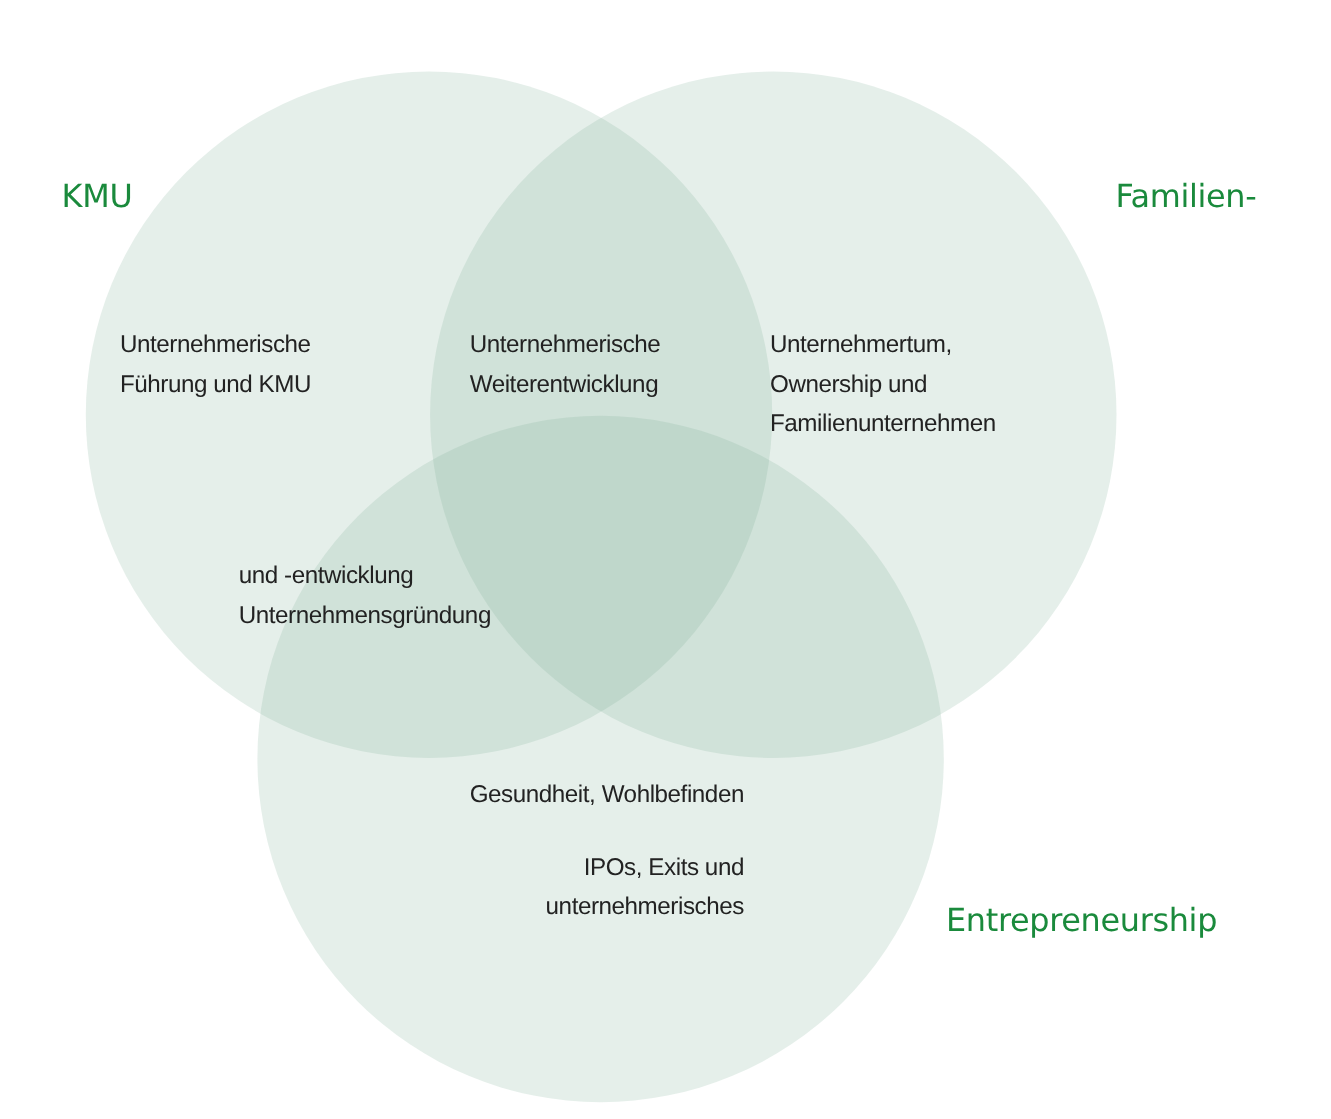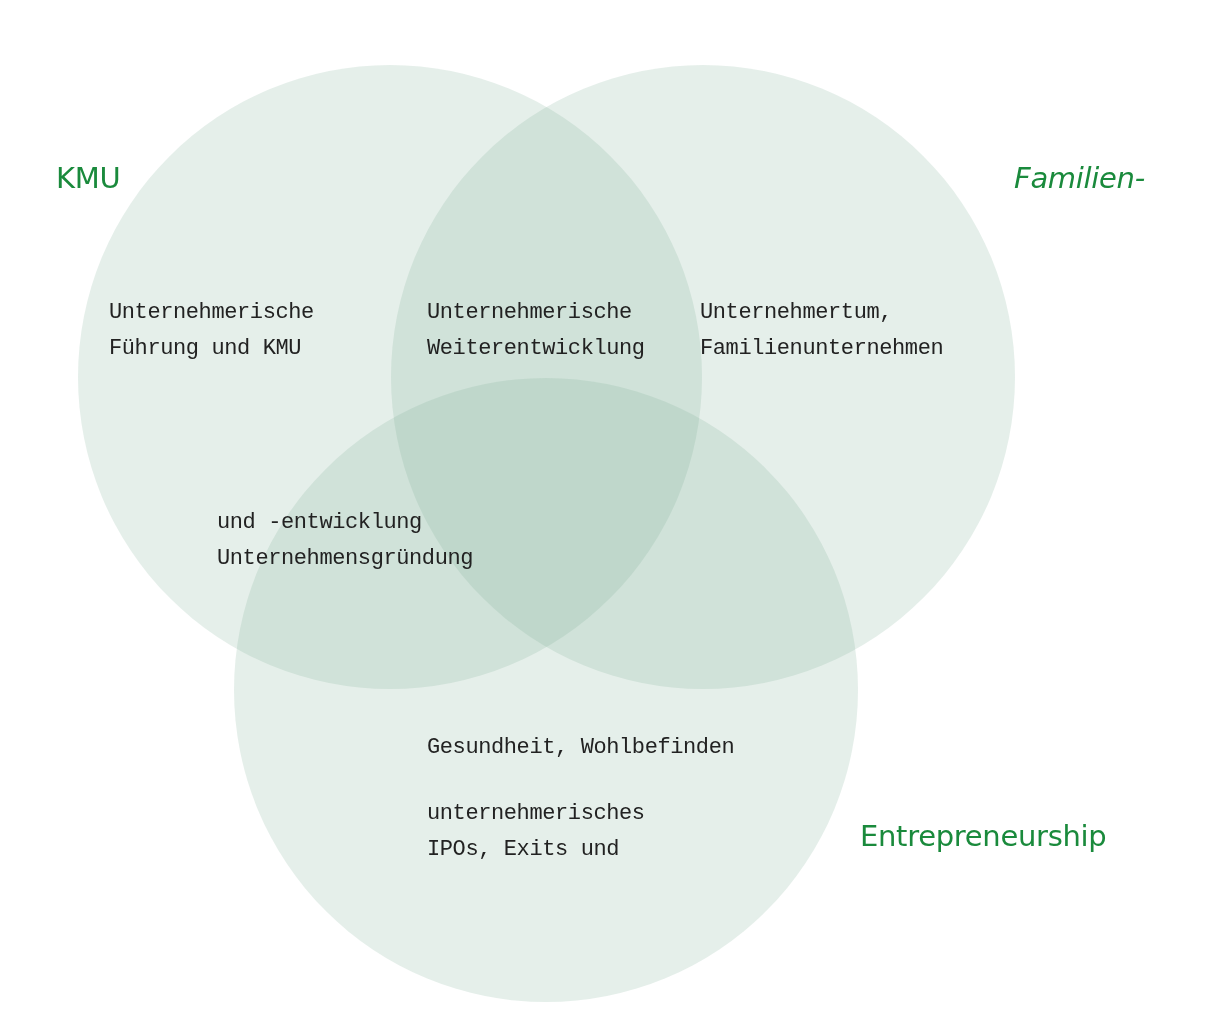--- a/index.html
+++ b/index.html
@@ -3,65 +3,66 @@
 <meta charset="utf-8">
 <style>
   html, body { margin: 0; padding: 0; background: #ffffff; }
   body { width: 1210px; height: 1017px; position: relative; overflow: hidden;
          font-family: "DejaVu Sans", sans-serif; }
   svg.venn { position: absolute; left: 0; top: 0; }
   .circle { fill: #7fae95; fill-opacity: 0.2; }
   .set-label { position: absolute; color: #1a8a3c; font-size: 29px; line-height: 36px;
                font-family: "DejaVu Sans", sans-serif; letter-spacing: -0.3px; }
   .region-text { position: absolute; color: #222222; font-size: 22px; line-height: 36px;
-                 font-family: Liberation Mono, monospace; letter-spacing: -0.4px; }
+                 font-family: Liberation Sans, sans-serif; letter-spacing: -0.4px; }
   .region-text .line { display: block; white-space: nowrap; }
   .gap { height: 30px; }
 </style>
 </head>
 <body>
 
 <svg class="venn" width="1210" height="1017" viewBox="0 0 1210 1017">
   <circle class="circle" cx="390" cy="377" r="312"></circle>
   <circle class="circle" cx="703" cy="377" r="312"></circle>
   <circle class="circle" cx="546" cy="690" r="312"></circle>
 </svg>
 
 <div class="set-label" style="left:8px; top:160px;margin-left:48px;">
   <span class="line">KMU</span>
 </div>
-<div class="set-label" style="left:1014px; top:160px;font-style:italic;">
+<div class="set-label" style="left:1014px; top:160px;">
   <span class="line" style="display:block">Familien-</span>
 </div>
 <div class="set-label" style="left:860px; top:818px;">
   <span class="line">Entrepreneurship</span>
 </div>
 
 <div class="region-text" style="left:109px; top:295px;">
   <span class="line">Unternehmerische</span>
   <span class="line">Führung und KMU</span>
 </div>
 
 <div class="region-text" style="left:427px; top:295px;">
   <span class="line">Unternehmerische</span>
   <span class="line">Weiterentwicklung</span>
 </div>
 
 <div class="region-text" style="left:700px; top:295px;">
   <span class="line">Unternehmertum,</span>
+  <span class="line">Ownership und</span>
   <span class="line">Familienunternehmen</span>
 </div>
 
 <div class="region-text" style="left:217px; top:505px;">
   <span class="line">und -entwicklung</span>
   <span class="line">Unternehmensgründung</span>
 </div>
 
-<div class="region-text" style="left:427px; top:730px;">
+<div class="region-text" style="left:427px; top:704px;text-align:right;">
   <div>
     <span class="line">Gesundheit, Wohlbefinden</span>
   </div>
   <div class="gap"></div>
   <div>
+    <span class="line">IPOs, Exits und</span>
     <span class="line">unternehmerisches</span>
-    <span class="line">IPOs, Exits und</span>
   </div>
 </div>
 
 </body></html>

